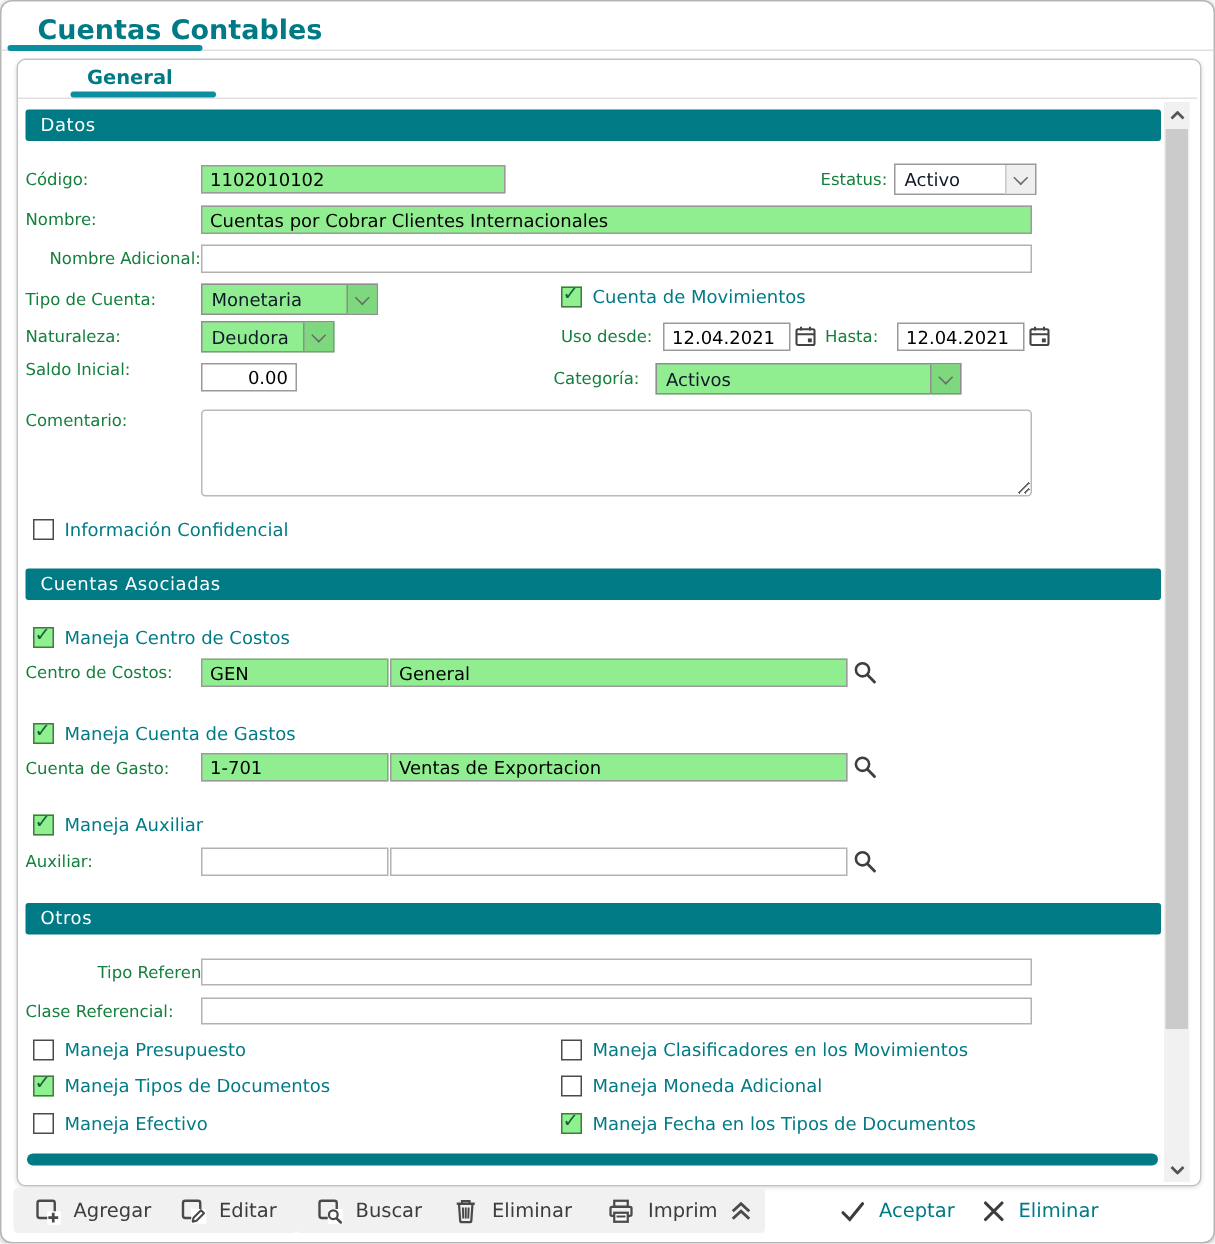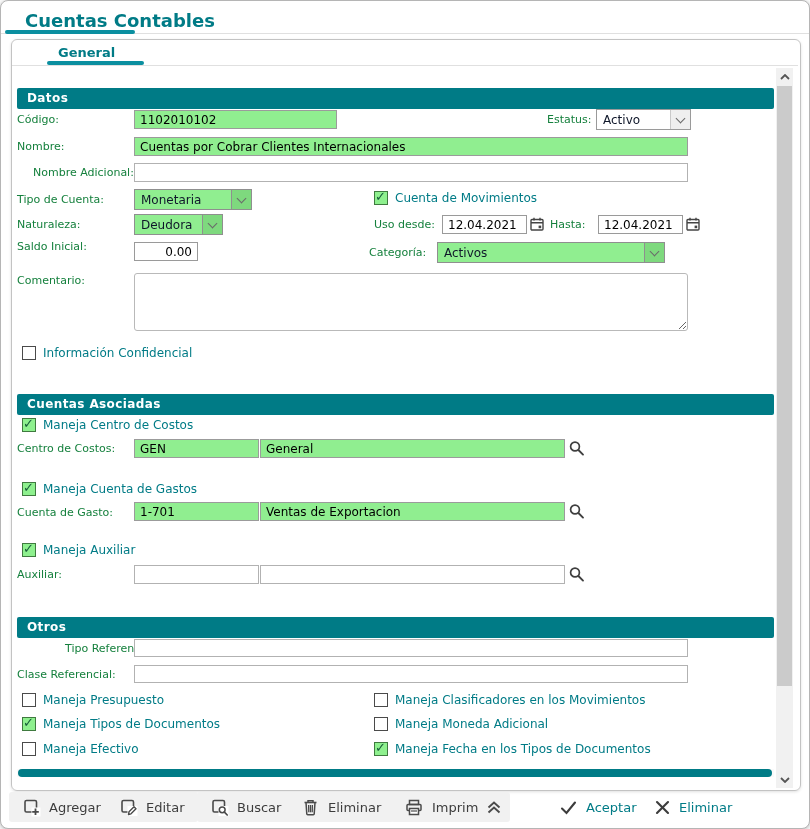--- a/index.html
+++ b/index.html
@@ -6,22 +6,22 @@
   #win{position:relative;width:808px;height:827px;border:1px solid #b5b5b5;border-radius:8px;
        box-shadow:0 1px 5px rgba(0,0,0,.3);background:#fff;overflow:hidden;}
   .lbl{position:absolute;font-size:11px;color:#15803d;white-space:nowrap;}
   .titletab{position:absolute;left:24px;top:9px;font-size:18px;font-weight:bold;color:#007b86;}
   .title-underline{position:absolute;left:4px;top:29px;width:130px;height:4px;background:#0b8fa0;border-radius:2px;z-index:2;}
   .hline{position:absolute;height:1px;background:#e0e0e0;}
   .panel{position:absolute;left:10px;top:38px;width:788px;height:750px;border:1px solid #c3c3c3;border-radius:6px;box-shadow:0 1px 3px rgba(0,0,0,.12);}
   .gentab{position:absolute;left:57px;top:44px;font-size:13px;font-weight:bold;color:#007b86;}
   .gen-underline{position:absolute;left:46px;top:60px;width:97px;height:4px;background:#0b8fa0;border-radius:2px;z-index:2;}
   .hdr{position:absolute;left:16px;width:757px;height:21px;background:#007b86;color:#fff;
-       font-size:12px;font-weight:bold;line-height:21px;padding-left:10px;box-sizing:border-box;
-       letter-spacing:.4px;border-radius:2px;margin-top:15px;}
+       font-size:12px;font-weight:normal;line-height:21px;padding-left:10px;box-sizing:border-box;
+       letter-spacing:.4px;border-radius:2px;}
   .inp{position:absolute;border:1px solid #b2b2b2;background:#fff;font-family:inherit;font-size:12px;
        color:#000;padding:1px 5px;box-sizing:border-box;height:19px;outline:none;}
   .inp.green{background:#90ee90;border-color:#9b9b9b;}
   .inp.rt{text-align:right;}
   .sel{position:absolute;border:1px solid #8f8f8f;background:#90ee90;height:21px;box-sizing:border-box;
        font-size:12px;color:#0f172a;display:flex;align-items:center;padding-left:6px;cursor:default;}
   .sel .arrow{position:absolute;right:0;top:0;bottom:0;width:19px;background:#7ed97e;
        border-left:1px solid #8f8f8f;display:flex;align-items:center;justify-content:center;}
   .sel.white{background:#fff;border-color:#9a9a9a;}
   .sel.white .arrow{background:#efefef;border-left:1px solid #c9c9c9;}
@@ -115,21 +115,21 @@
         <line x1="2" y1="6.8" x2="14" y2="6.8" stroke="#444" stroke-width="1.4"></line>
         <line x1="5" y1="1.8" x2="5" y2="4.4" stroke="#444" stroke-width="1.4"></line>
         <line x1="11" y1="1.8" x2="11" y2="4.4" stroke="#444" stroke-width="1.4"></line>
         <rect x="9.6" y="9.6" width="2.6" height="2.6" fill="#444"></rect>
       </svg>
   </button>
 
   <div class="lbl" style="left:16px;top:238px;width:70px;white-space:normal;line-height:15px;">Saldo Inicial:</div>
   <input class="inp rt" style="left: 133px; top: 241px; width: 64px; border-color: rgb(154, 154, 154);" value="0.00">
   <div class="lbl" style="left:368px;top:245px;">Categoría:</div>
-  <div class="sel" style="left:436px;top:241px;width:228px;">
+  <div class="sel" style="left:436px;top:241px;width:204px;">
     <span>Activos</span>
     <span class="arrow">
         <span class="chev"></span>
       </span>
   </div>
 
   <div class="lbl" style="left:16px;top:273px;">Comentario:</div>
   <textarea class="ta" style="left: 133px; top: 272px; width: 554px; height: 58px;"></textarea>
 
   <div class="chk" style="left:21px;top:345px;">

